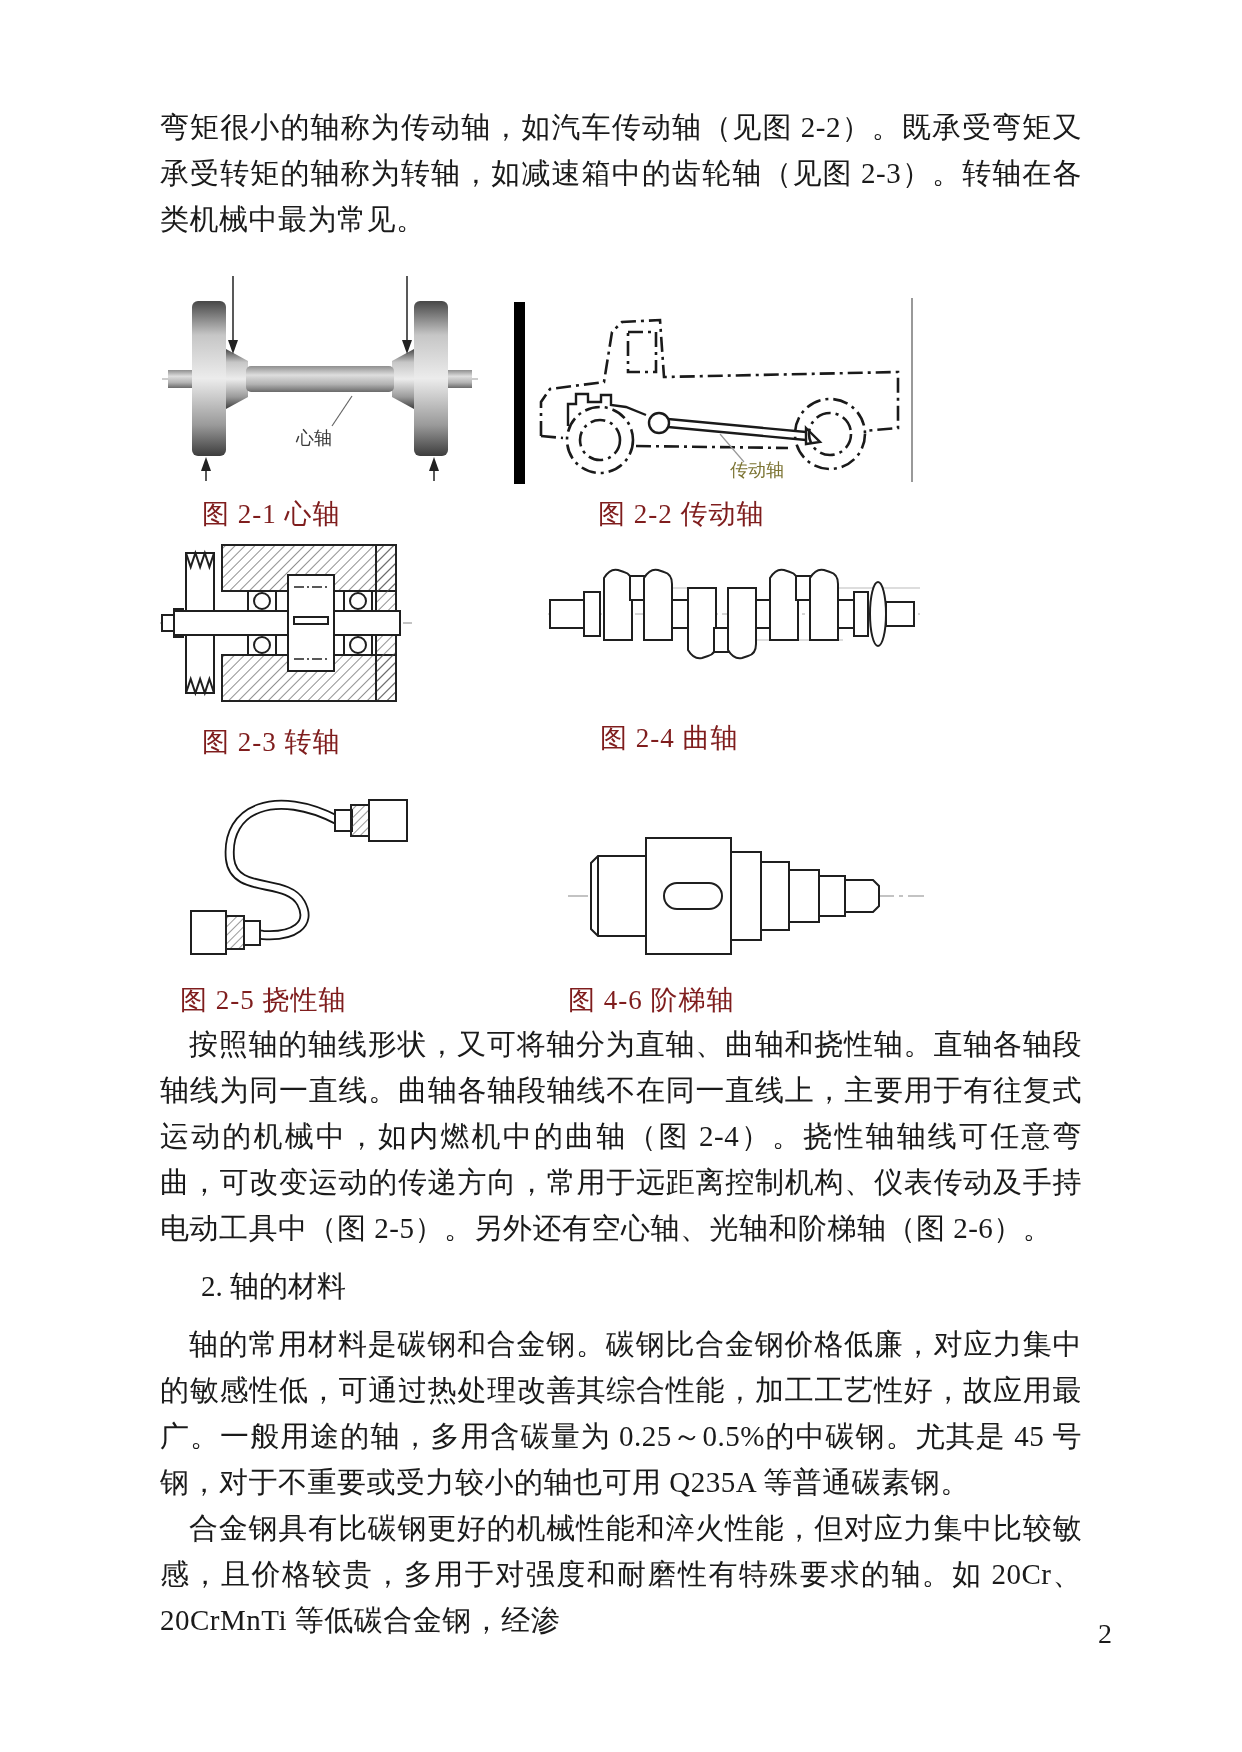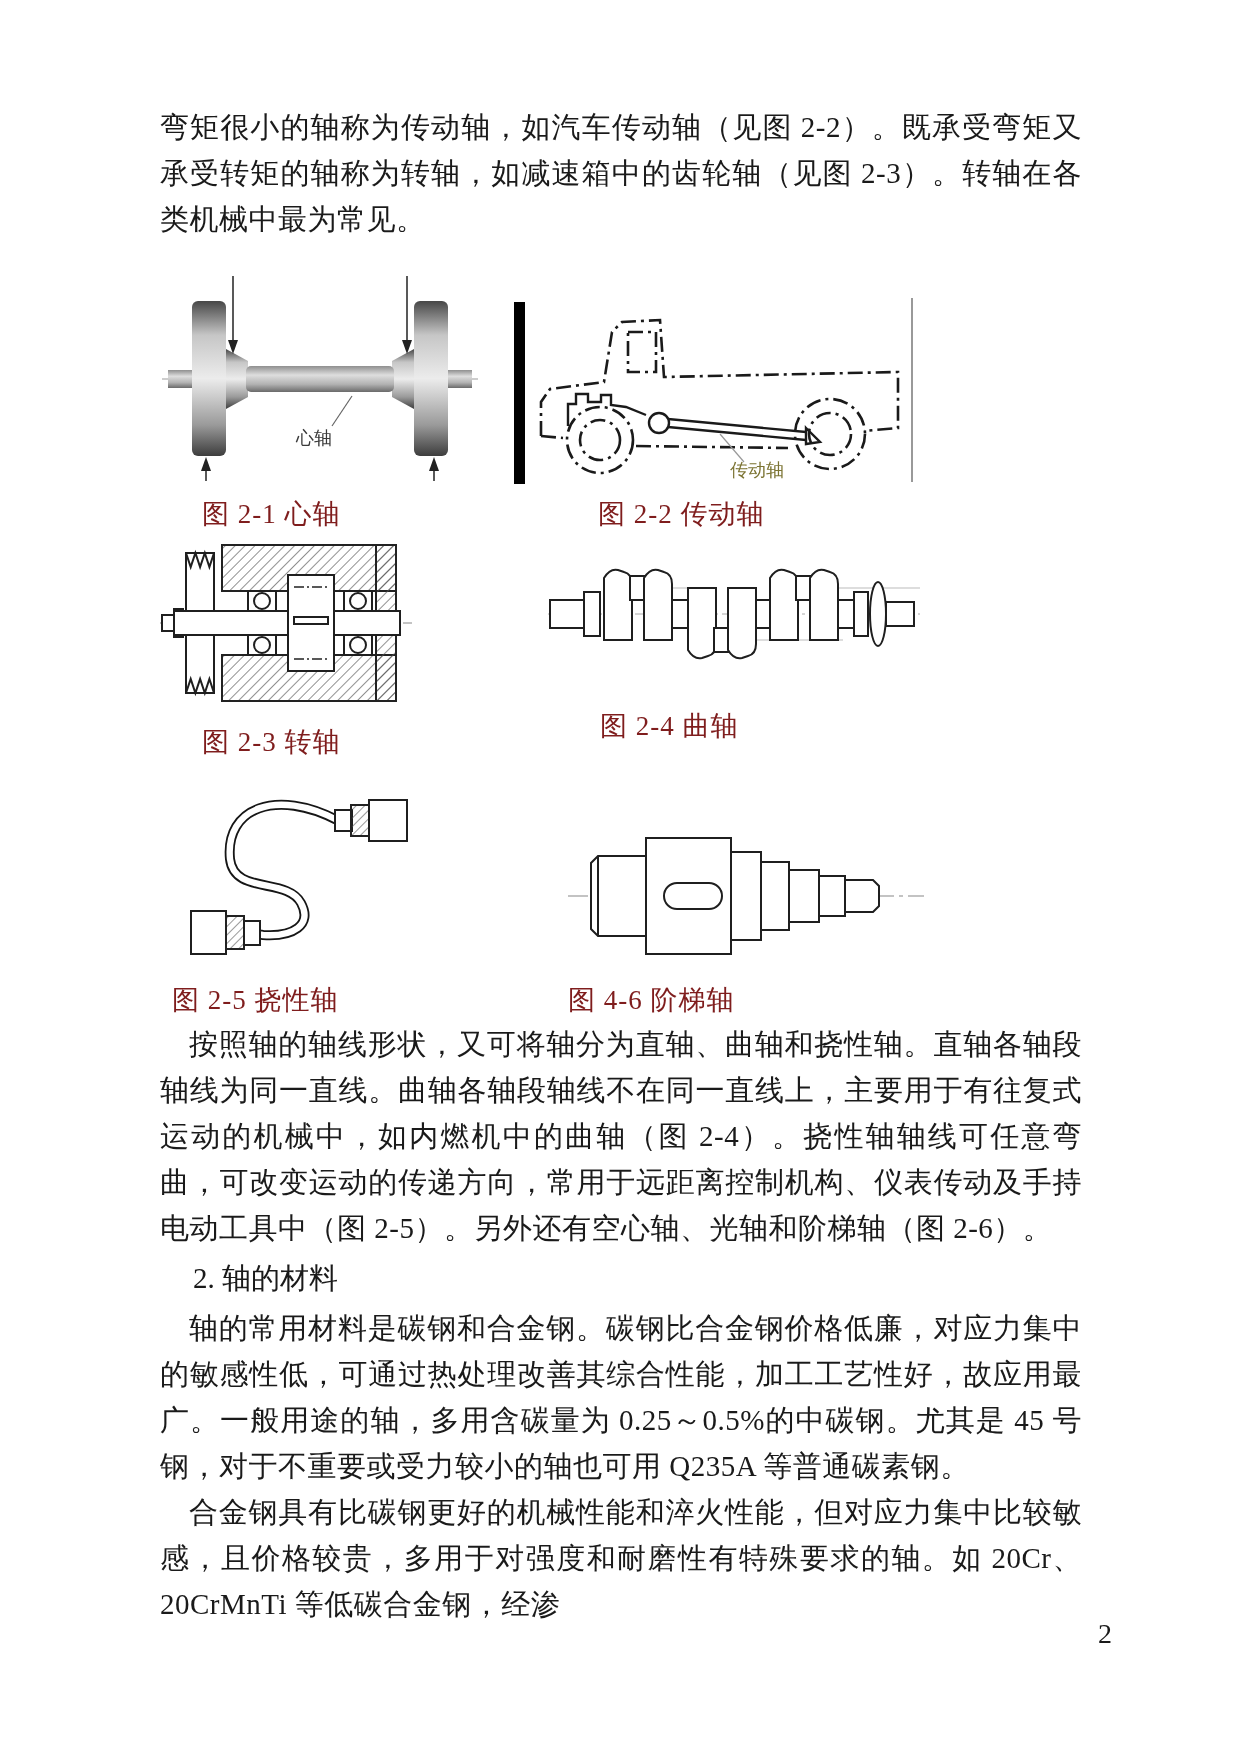--- a/index.html
+++ b/index.html
@@ -16,21 +16,21 @@
   }
   .body-text{
     margin:0;
     font-size:29px;
     line-height:46px;
     text-align:justify;
     text-indent:1em;
     letter-spacing:0.5px;
   }
   .no-indent{text-indent:0;}
-  .heading-line{font-size:29px;line-height:46px;margin:4px;text-indent:1em;}
+  .heading-line{font-size:29px;line-height:46px;margin:12px;text-indent:1em;}
   .figures{
     position:relative;
     width:922px;height:745px;
     margin-top:34px;
   }
   .fig{position:absolute;}
   .fig svg{display:block;width:100%;height:100%;}
   .caption{
     position:absolute;
     font-size:27px;
@@ -38,24 +38,24 @@
     white-space:nowrap;
     letter-spacing:1px;
   }
   .fig21{left:0;top:8;width:320px;height:205px;}
   .fig22{left:348px;top:0;width:412px;height:212px;}
   .cap21{left:42px;top:220px;}
   .cap22{left:438px;top:220px;}
   .fig23{left:0;top:255px;width:252px;height:182px;}
   .fig24{left:388px;top:272px;width:372px;height:132px;}
   .cap23{left:42px;top:448px;text-align:center;}
-  .cap24{left:440px;top:432px;}
+  .cap24{left:440px;top:444px;}
   .fig25{left:25px;top:505px;width:228px;height:182px;}
   .fig26{left:408px;top:550px;width:364px;height:142px;}
-  .cap25{left:12px;top:706px;}
+  .cap25{left:20px;top:706px;}
   .cap26{left:408px;top:706px;}
   .page-number{
     position:absolute;
     left:1098px;top:1618px;
     font-size:28px;
   }
   .sketch{stroke:#1f1f1f;fill:none;stroke-width:2;}
   .sketchf{stroke:#1f1f1f;fill:#ffffff;stroke-width:2;}
 </style>
 </head>

